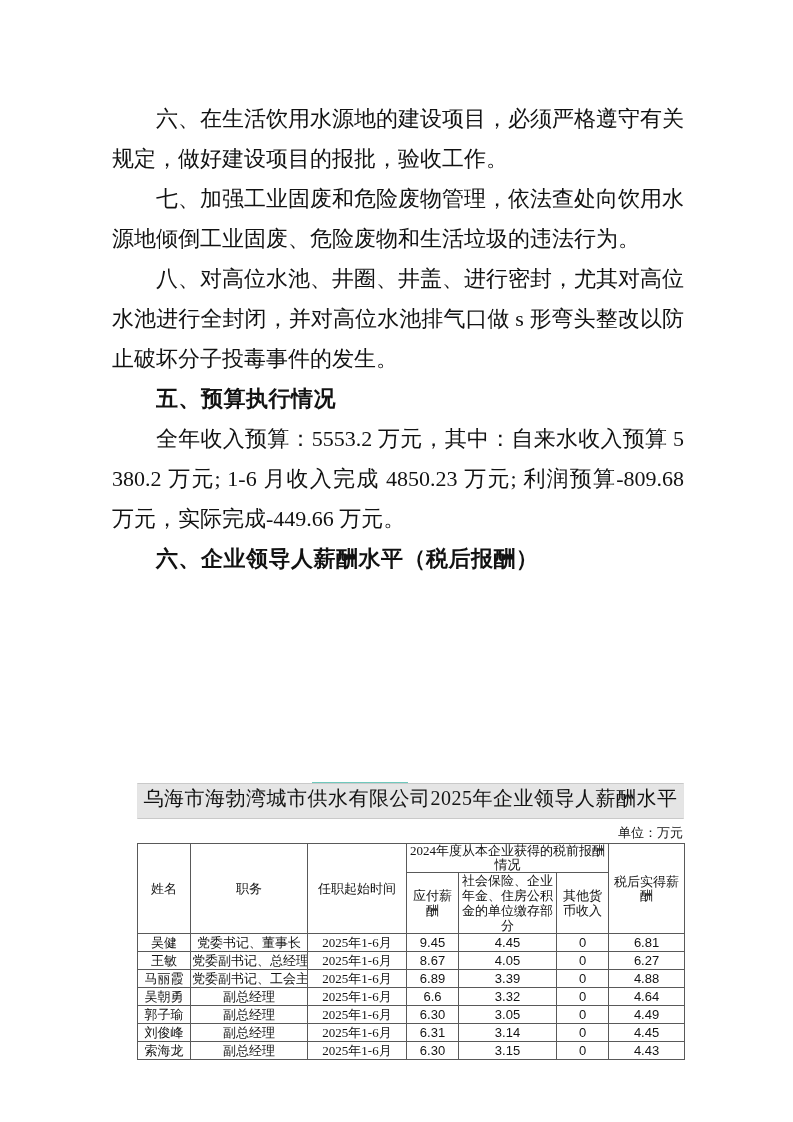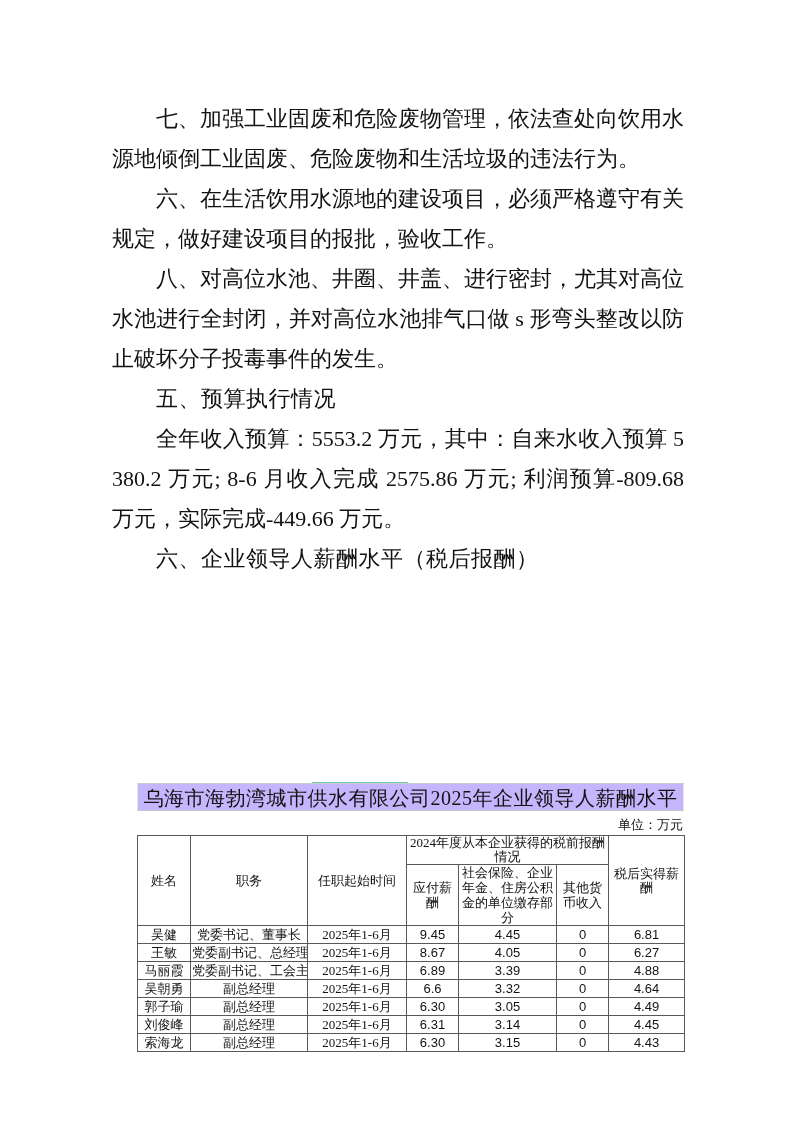--- a/index.html
+++ b/index.html
@@ -28,51 +28,51 @@
     text-align: justify;
     text-justify: inter-character;
     word-break: break-all;
   }
   .content h3 {
     margin: 0;
     font-size: 22px;
     line-height: 40px;
     text-indent: 2em;
     font-family: "Liberation Sans", "DejaVu Sans", sans-serif;
-    font-weight: 400;
+    font-weight: 700;
     letter-spacing: 0.5px;
   }
   
   .accent-line {
     position: absolute;
     left: 312px;
     top: 782px;
     width: 96px;
     height: 2px;
     background: #6fc9bd;
   }
   
   .table-block {
     position: absolute;
     left: 137px;
     top: 783px;
     width: 547px;
   }
   .table-title {
-    height: 28px;
+    height: 36px;
     line-height: 29px;
     text-align: center;
     font-size: 20px;
     white-space: nowrap;
     letter-spacing: 0.5px;
     border-top: 1px solid #c9c9c9;
     border-bottom: 1px solid #c9c9c9;
     border-left: 1px solid #e4e4e4;
     border-right: 1px solid #e4e4e4;
-    background: #c4b5fd;
+    background: #e5e5e5;
   }
   .unit-label {
     height: 24px;
     line-height: 27px;
     text-align: right;
     font-size: 13px;
     padding-right: 1px;
   }
   table.salary {
     width: 547px;
@@ -99,25 +99,25 @@
     font-weight: 700;
     font-size: 13px;
   }
 </style>
 </head>
 <body>
 
 <div class="page">
 
   <div class="content">
+    <p>六、在生活饮用水源地的建设项目，必须严格遵守有关规定，做好建设项目的报批，验收工作。</p>
     <p>七、加强工业固废和危险废物管理，依法查处向饮用水源地倾倒工业固废、危险废物和生活垃圾的违法行为。</p>
-    <p>六、在生活饮用水源地的建设项目，必须严格遵守有关规定，做好建设项目的报批，验收工作。</p>
     <p>八、对高位水池、井圈、井盖、进行密封，尤其对高位水池进行全封闭，并对高位水池排气口做 s 形弯头整改以防止破坏分子投毒事件的发生。</p>
     <h3>五、预算执行情况</h3>
-    <p>全年收入预算：5553.2 万元，其中：自来水收入预算 5380.2 万元; 8-6 月收入完成 2575.86 万元; 利润预算-809.68 万元，实际完成-449.66 万元。</p>
+    <p>全年收入预算：5553.2 万元，其中：自来水收入预算 5380.2 万元; 1-6 月收入完成 4850.23 万元; 利润预算-809.68 万元，实际完成-449.66 万元。</p>
     <h3>六、企业领导人薪酬水平（税后报酬）</h3>
   </div>
 
   <div class="accent-line"></div>
 
   <div class="table-block">
     <div class="table-title">乌海市海勃湾城市供水有限公司2025年企业领导人薪酬水平</div>
     <div class="unit-label">单位：万元</div>
 
     <table class="salary">

